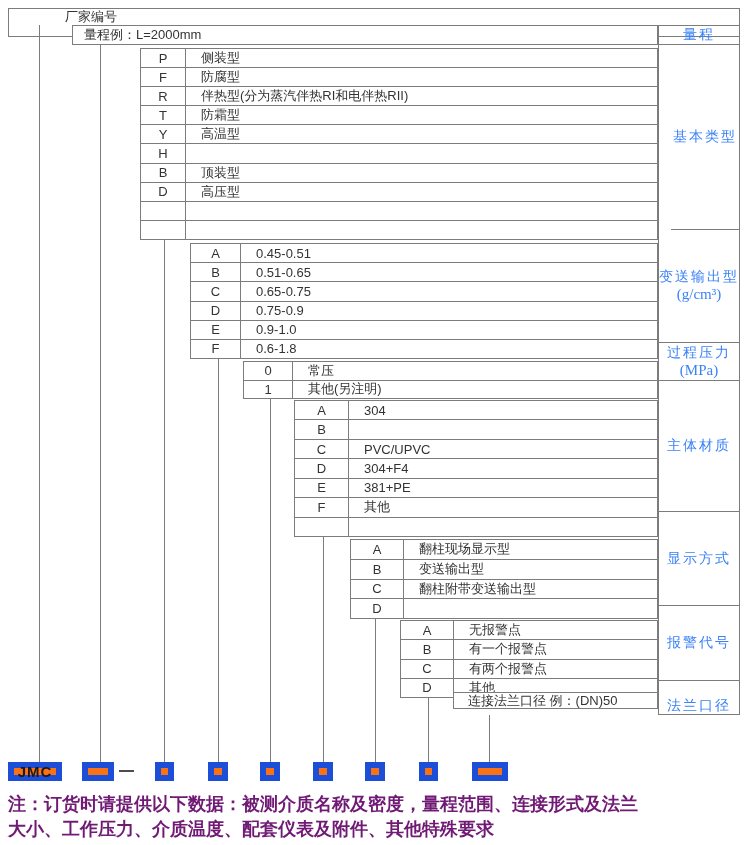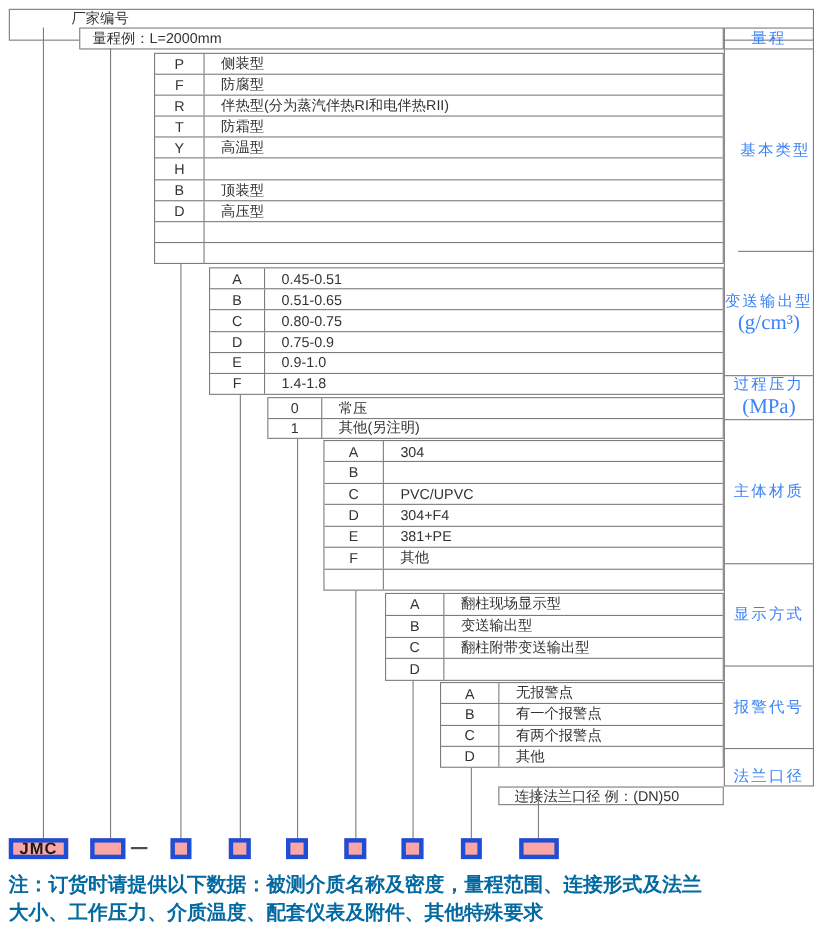--- a/index.html
+++ b/index.html
@@ -12,55 +12,55 @@
   .factory { left:8px; top:8px; width:732px; height:29px; font-size:13px; line-height:15px; padding-left:56px; }
   .range   { left:72px; top:25px; width:586px; height:20px; font-size:13px; line-height:18px; padding-left:11px; }
 
   
   .sidecol { position:absolute; left:658px; top:25px; width:82px; height:690px;
              border:1px solid #7c7c7c; display:flex; flex-direction:column; }
   .side-sec { border-bottom:1px solid #7c7c7c; display:flex; flex-direction:column;
               align-items:center; justify-content:center;
               font-family:Liberation Serif, serif; font-size:14px; color:#3b82f6; letter-spacing:2px; }
   .side-sec:last-child { border-bottom:none; }
-  .side-sec .unit { letter-spacing:0; font-size:19px; }
+  .side-sec .unit { letter-spacing:0; font-size:15px; }
 
   
   .tbl { position:absolute; border:1px solid #7c7c7c; display:flex; flex-direction:column; background:#fff; }
   .trow { flex:1 1 0; display:flex; border-bottom:1px solid #7c7c7c; min-height:0; }
   .trow:last-child { border-bottom:none; }
   .tcode { border-right:1px solid #7c7c7c; display:flex; align-items:center; justify-content:center;
            font-size:13px; }
   .tdesc { flex:1; display:flex; align-items:center; padding-left:15px; font-size:13px; white-space:nowrap; overflow:hidden; }
   #tbl-basic    { left:140px; top:48px;  width:518px; height:192px; }
   #tbl-basic    .tcode { width:45px; }
   #tbl-density  { left:190px; top:243px; width:468px; height:116px; }
   #tbl-density  .tcode { width:50px; }
   #tbl-pressure { left:243px; top:361px; width:415px; height:38px; }
   #tbl-pressure .tcode { width:49px; }
   #tbl-material { left:294px; top:400px; width:364px; height:137px; }
   #tbl-material .tcode { width:54px; }
   #tbl-display  { left:350px; top:539px; width:308px; height:80px; }
   #tbl-display  .tcode { width:53px; }
   #tbl-alarm    { left:400px; top:620px; width:258px; height:78px; }
   #tbl-alarm    .tcode { width:53px; }
-  .flange-row { left:453px; top:715px; width:205px; height:17px; font-size:13px; line-height:15px; padding-left:14px; white-space:nowrap; }
+  .flange-row { left:453px; top:692px; width:205px; height:17px; font-size:13px; line-height:15px; padding-left:14px; white-space:nowrap; }
 
   
   .vline { position:absolute; width:1px; background:#7c7c7c; }
 
   
-  .bbox { position:absolute; top:762px; height:19px; border:4px solid #1d4ed8; background:#fca5a5; }
+  .bbox { position:absolute; top:762px; height:19px; border:6px solid #1d4ed8; background:#f97316; }
   .bbox.jmc { display:flex; align-items:center; justify-content:center;
               font-weight:bold; font-size:15px; color:#1a1a1a; letter-spacing:1px; }
   .dash { position:absolute; background:#4d4d4d; }
 
   
   .note { position:absolute; left:8px; top:792px; width:740px;
-          color:#0369a1; font-size:18px; font-weight:bold; line-height:25px; }
+          color:#701a75; font-size:18px; font-weight:bold; line-height:25px; }
 </style>
 </head>
 <body>
 
 <div class="stage">
 
   <div class="box factory">厂家编号</div>
   <div class="box range">量程例：L=2000mm</div>
 
   <div class="sidecol">
@@ -138,33 +138,33 @@
     <div class="trow">
         <div class="tcode">A</div>
         <div class="tdesc">0.45-0.51</div>
       </div>
     <div class="trow">
         <div class="tcode">B</div>
         <div class="tdesc">0.51-0.65</div>
       </div>
     <div class="trow">
         <div class="tcode">C</div>
-        <div class="tdesc">0.80-0.75</div>
+        <div class="tdesc">0.65-0.75</div>
       </div>
     <div class="trow">
         <div class="tcode">D</div>
         <div class="tdesc">0.75-0.9</div>
       </div>
     <div class="trow">
         <div class="tcode">E</div>
         <div class="tdesc">0.9-1.0</div>
       </div>
     <div class="trow">
         <div class="tcode">F</div>
-        <div class="tdesc">1.4-1.8</div>
+        <div class="tdesc">0.6-1.8</div>
       </div>
   </div>
 
   <div class="tbl" id="tbl-pressure">
     <div class="trow">
         <div class="tcode">0</div>
         <div class="tdesc">常压</div>
       </div>
     <div class="trow">
         <div class="tcode">1</div>

